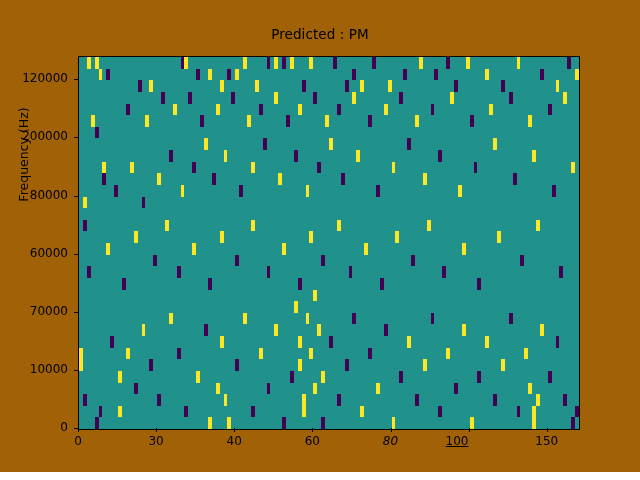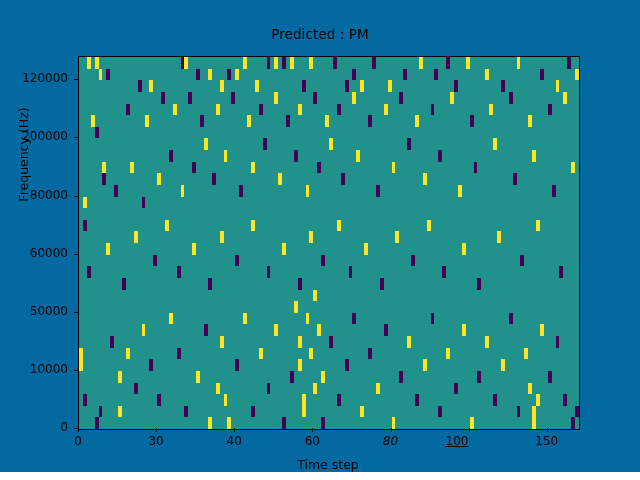--- a/index.html
+++ b/index.html
@@ -1,21 +1,21 @@
 <!DOCTYPE html>
 <html><head>
 <meta charset="utf-8">
 <style>
   html,body{margin:0;padding:0;}
   body{
     width:640px;height:480px;background:#ffffff;
     font-family:"DejaVu Sans","Liberation Sans",sans-serif;
     overflow:hidden;position:relative;
   }
-  #figure{position:absolute;left:0;top:0;width:640px;height:472px;background:#0369a1;}
+  #figure{position:absolute;left:0;top:0;width:640px;height:472px;background:#a16207;}
 
   
   #title{
     position:absolute;left:0;top:26px;width:640px;text-align:center;
     font-size:13.5px;color:#000000;letter-spacing:0.1px;
   }
 
   
   #axes{
     position:absolute;left:78px;top:56px;width:500px;height:372px;
@@ -293,27 +293,26 @@
       <div class="xticklabel" style="left: 457px; text-decoration: underline;">100</div>
       <div class="xtick" style="left: 546.75px;"></div>
       <div class="xticklabel" style="left: 546.75px;">150</div>
     </div>
   <div id="yticks-layer">
       <div class="ytick" style="top: 428px;"></div>
       <div class="yticklabel" style="top: 428px;">0</div>
       <div class="ytick" style="top: 369.875px;"></div>
       <div class="yticklabel" style="top: 369.875px;">10000</div>
       <div class="ytick" style="top: 311.75px;"></div>
-      <div class="yticklabel" style="top: 311.75px;">50000</div>
+      <div class="yticklabel" style="top: 311.75px;">70000</div>
       <div class="ytick" style="top: 253.625px;"></div>
       <div class="yticklabel" style="top: 253.625px;">60000</div>
       <div class="ytick" style="top: 195.5px;"></div>
       <div class="yticklabel" style="top: 195.5px;">80000</div>
       <div class="ytick" style="top: 137.375px;"></div>
       <div class="yticklabel" style="top: 137.375px;">200000</div>
       <div class="ytick" style="top: 79.25px;"></div>
       <div class="yticklabel" style="top: 79.25px;">120000</div>
     </div>
 
-  <div id="xlabel">Time step</div>
   <div id="ylabel">Frequency (Hz)</div>
 
 </div>
 
 </body></html>

